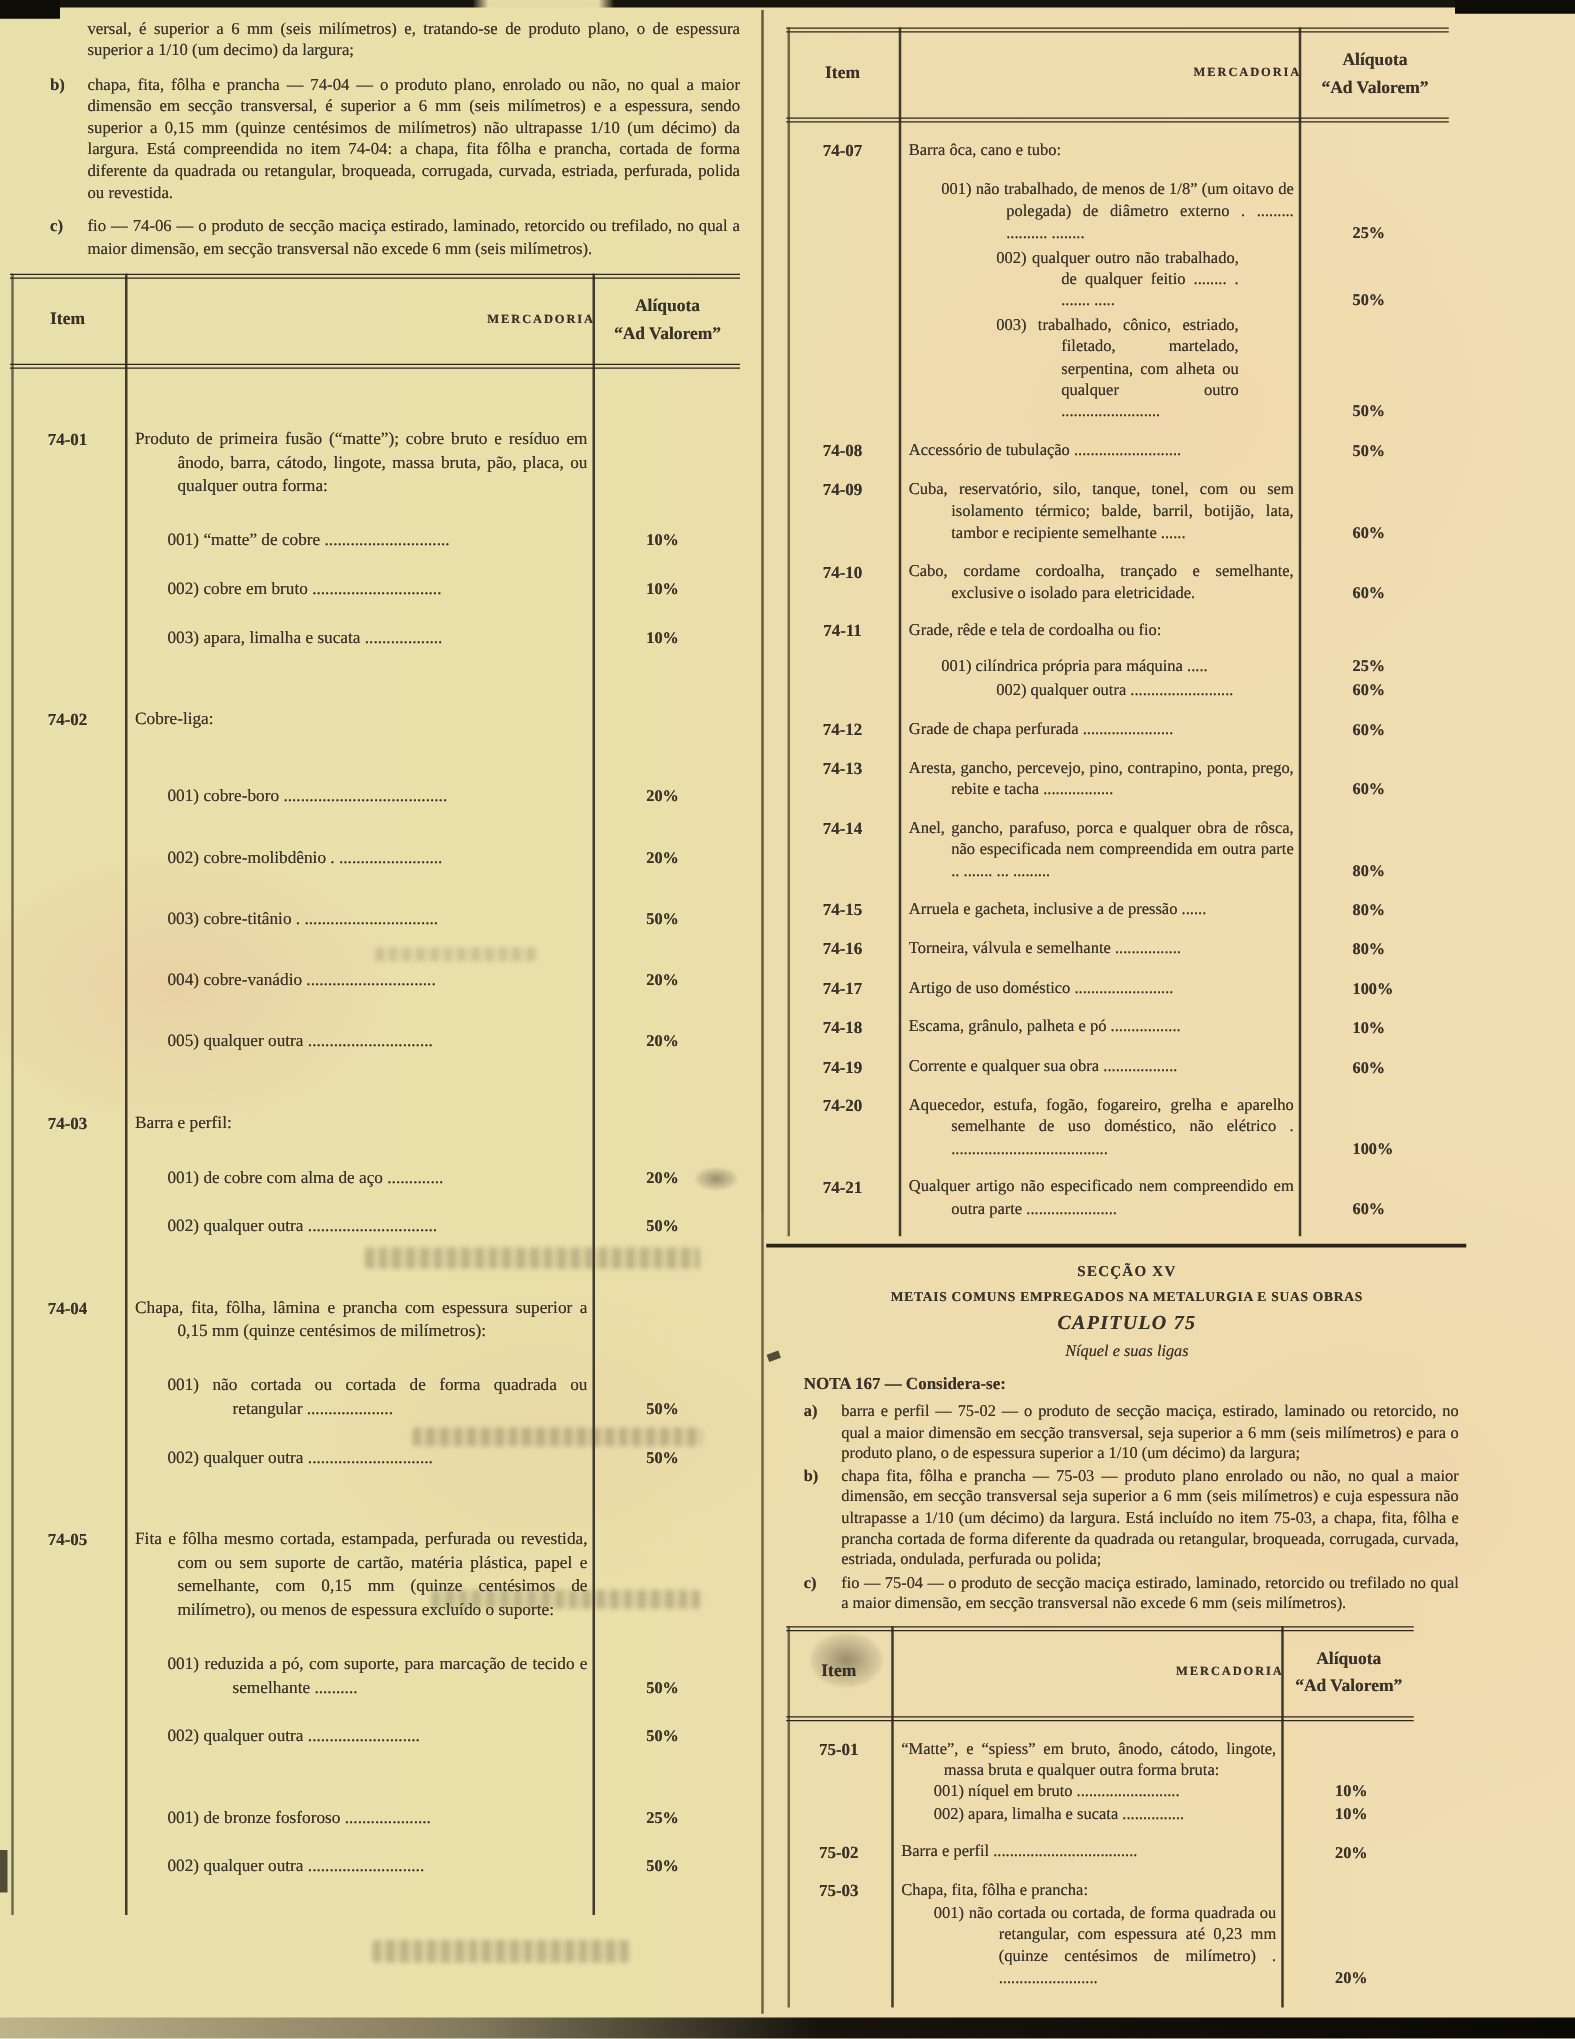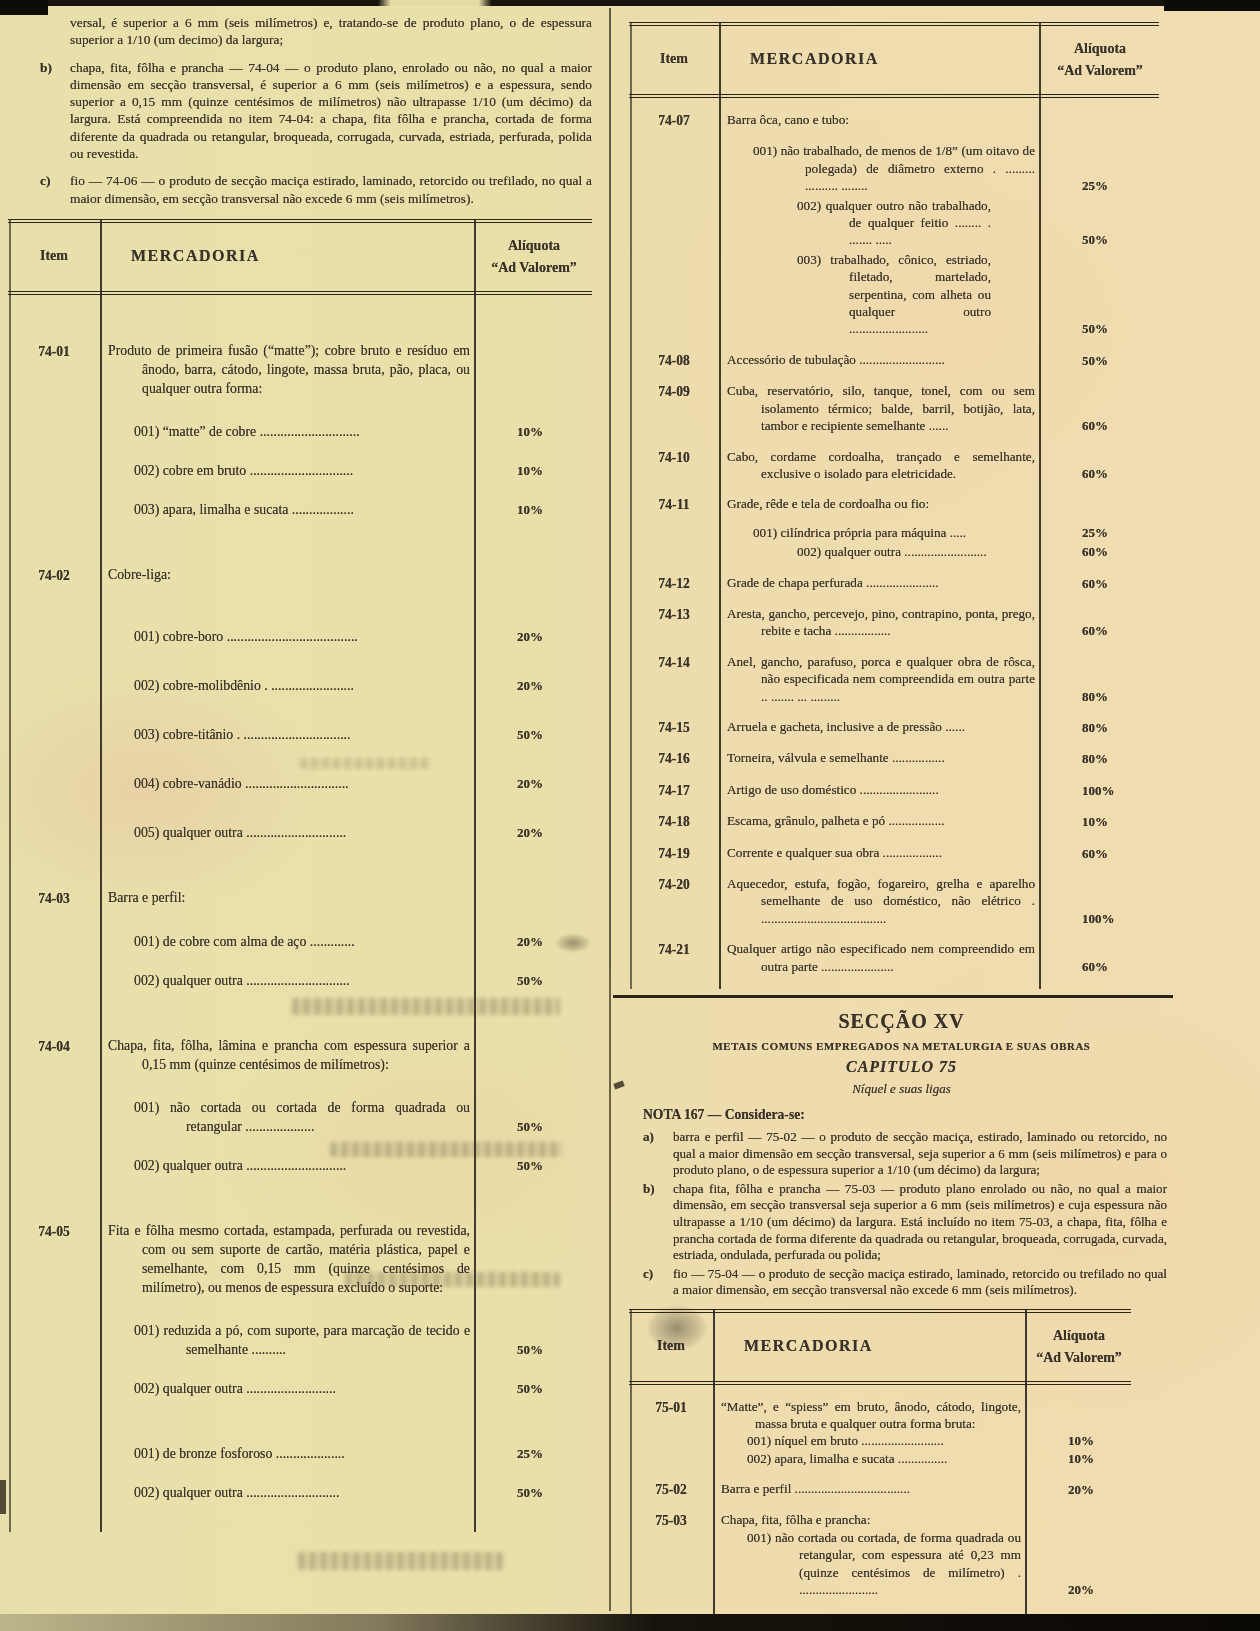--- a/index.html
+++ b/index.html
@@ -35,21 +35,21 @@
 
   
   .dtable { position:relative; }
   .vl { position:absolute; top:0; bottom:0; width:2px; background:#2e2820; opacity:.9; }
   .vl0 { left:1px; opacity:.65; }
   .vl1 { left:var(--c1); }
   .vl2 { right:var(--c3); }
   .trow { display:grid; grid-template-columns:var(--c1) 1fr var(--c3); }
   .thead { border-top:4px double #2c2619; border-bottom:4px double #2c2619; padding:10px 0 12px; }
   .th-item { align-self:center; text-align:center; font-weight:bold; font-size:14px; }
-  .th-merc { align-self:center; text-align:left; font-weight:bold; font-size:16px; letter-spacing:1.5px;margin-left:31px; }
+  .th-merc { align-self:center; text-align:right; font-weight:bold; font-size:10px; letter-spacing:1.5px; }
   .th-aliq { text-align:center; font-size:14px; font-weight:bold; line-height:22px; padding-top:2px; }
   .cell-item { text-align:center; font-weight:bold; font-size:13.6px; padding-top:1px; }
   .cell-desc { padding:0 6px 0 8px; overflow:hidden; }
   .cell-val  { display:flex; align-items:flex-end; justify-content:flex-start; padding-left:41px;
                font-weight:bold; font-size:13px; }
   .desc-text { display:block; padding-left:34px; text-indent:-34px; text-align:justify; }
   .sub-line  { display:block; padding-left:78px; text-indent:-52px; text-align:justify; }
 
   
   #table-74 { --c1:92px; --c3:116px; width:584px; margin-top:12px; font-size:13.8px; line-height:19px; }
@@ -64,21 +64,21 @@
   #table-74b { --c1:90px; --c3:118px; width:530px; margin-top:14px; font-size:13.2px; line-height:17.4px; }
   #table-74b .row-group { margin-top:13px; }
   #table-74b .subs { margin-top:13px; }
   #table-74b .row-74-11 .subs { margin-top:10px; }
   #table-74b .sub + .sub { margin-top:2px;gap:44px; }
   #table-74b .tbody { padding-bottom:14px; }
 
   
   .heavy-rule { margin:6px 0 0 -16px; width:560px; border-top:3px solid #2a2419; }
   .section-block { margin-top:12px; }
-  .sec-title { text-align:center; font-weight:bold; font-size:20px; letter-spacing:1px; margin:0; }
+  .sec-title { text-align:center; font-weight:bold; font-size:12px; letter-spacing:1px; margin:0; }
   .sec-sub { text-align:center; font-weight:bold; font-size:10.8px; letter-spacing:.6px; margin-top:7px; }
   .sec-chap { text-align:center; font-style:italic; font-weight:bold; font-size:16px; letter-spacing:1px; margin-top:6px; }
   .sec-subject { text-align:center; font-style:italic; font-size:13px; margin-top:5px; }
   .nota-head { font-weight:bold; font-size:13.6px; margin:10px 0 6px 14px; }
   .nota-paras { font-size:13.1px; line-height:16.6px; }
   .nota-paras .ipara { margin-bottom:2px; }
   .nota-paras { margin-left:44px; width:494px; }
 
   
   #table-75 { --c1:84px; --c3:104px; width:502px; margin-top:10px; font-size:13.2px; line-height:17.2px; }

